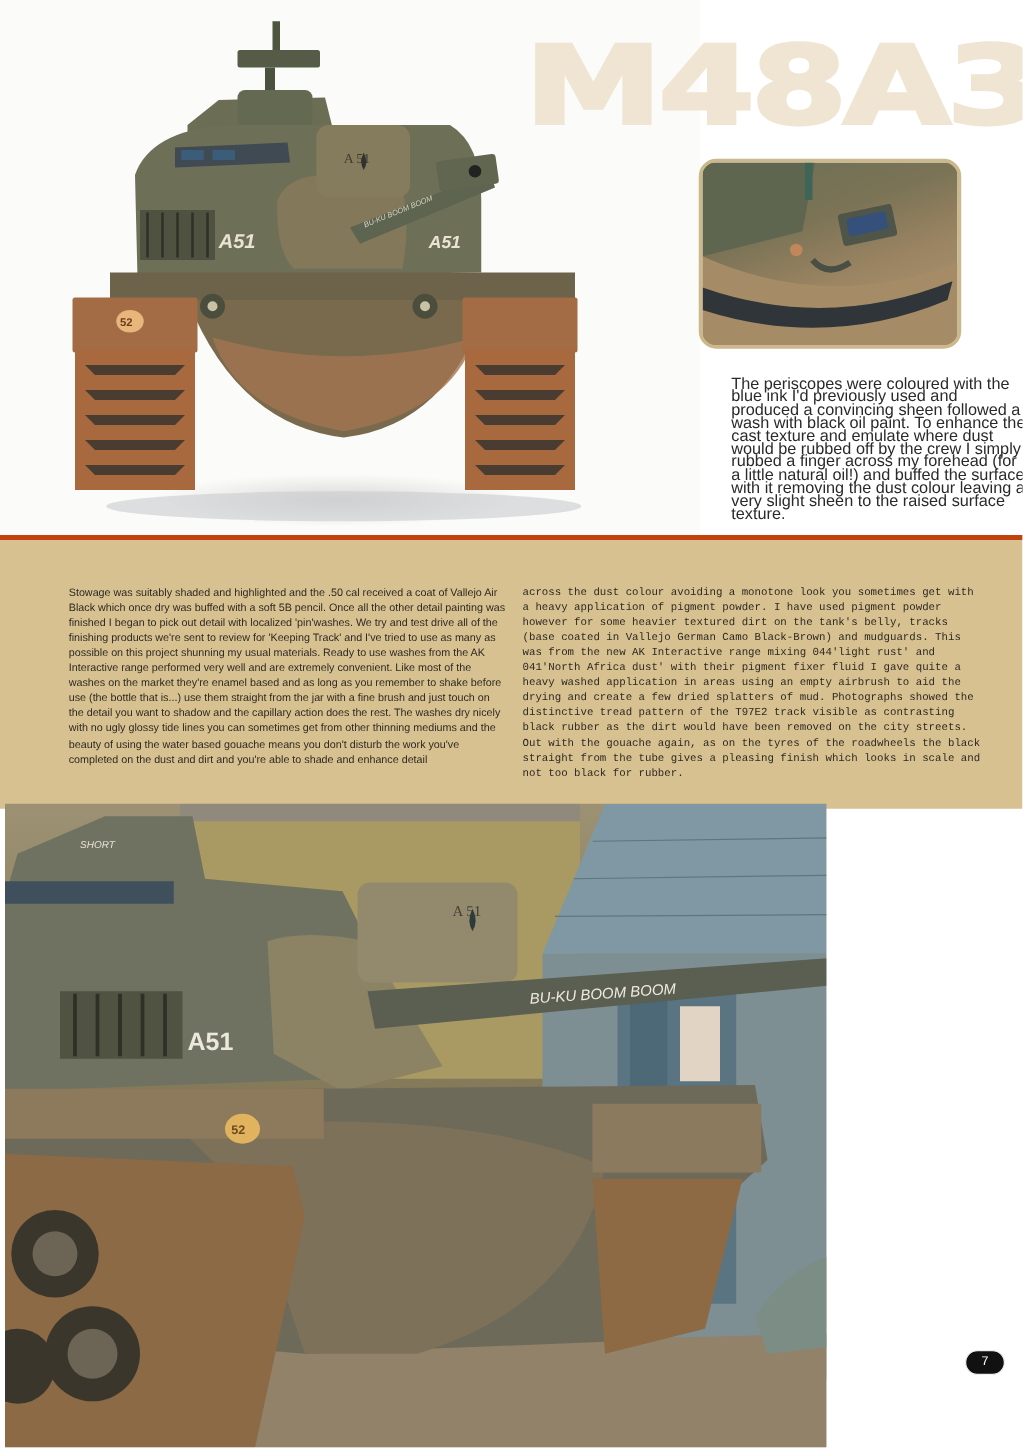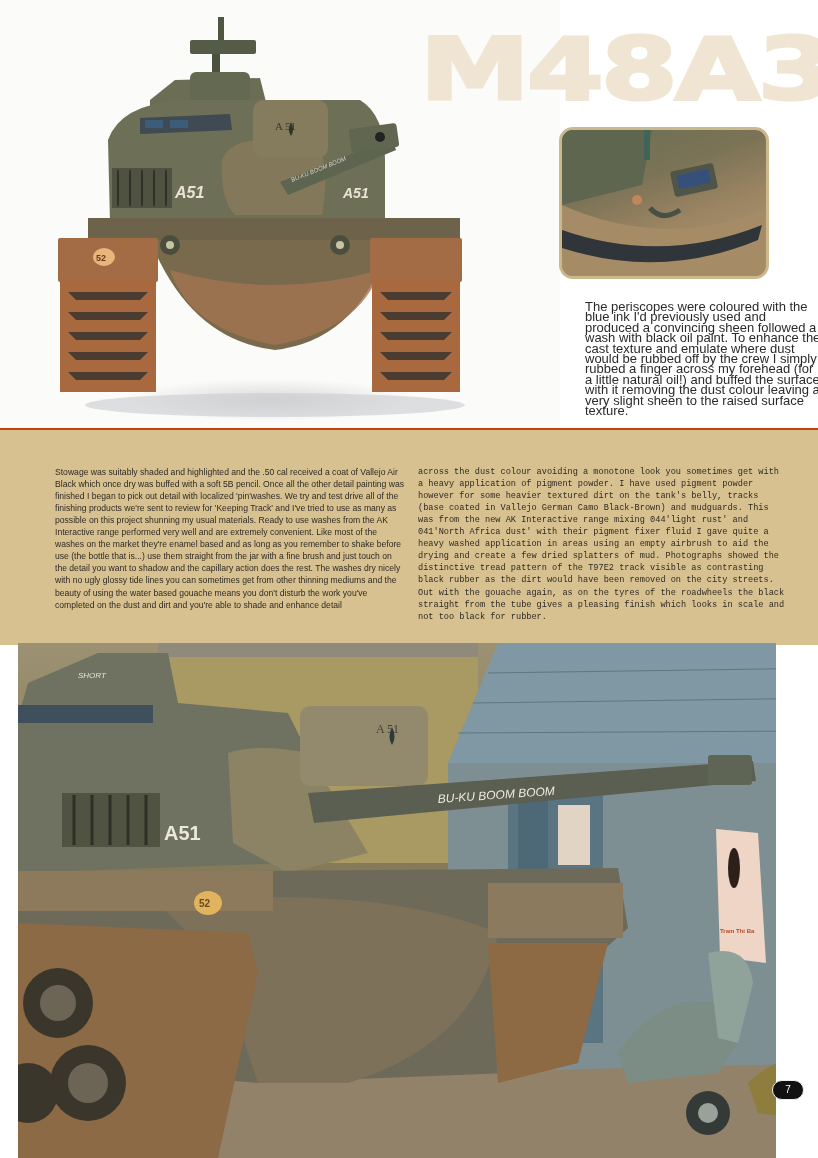--- a/index.html
+++ b/index.html
@@ -36,32 +36,32 @@
 
   .caption {
     position: absolute; left: 585px; top: 289px; width: 238px;
     font-size: 13px; line-height: 10.4px; color: #2a2a2a;
   }
 
   
   .band {
     position: absolute; left: 0; top: 428px; width: 818px; height: 215px;
     background: #d8c190;
-    border-top: 2px solid #c2410c;
+    border-top: 4px solid #c2410c;
   }
   .col {
     position: absolute; top: 27px;
     font-size: 8.6px; line-height: 12.1px; color: #2d2a24;
   }
   .col-left  { left: 55px;  width: 350px; }
   .col-right { left: 418px; width: 370px; font-family: Liberation Mono, monospace; }
 
   
   .diorama {
-    position: absolute; left: 18px; top: 643px; width: 758px; height: 515px; overflow: hidden;
+    position: absolute; left: 4px; top: 643px; width: 657px; height: 515px; overflow: hidden;
     background: linear-gradient(180deg, #9c9172 0%, #8b8160 30%, #7d7152 60%, #8a7a5c 100%);
   }
   .diorama svg { position: absolute; left: 0; top: 0; }
 
   .page-number {
     position: absolute; left: 772px; top: 1080px; width: 30px; height: 18px;
     background: #111; color: #fff; border: 1.5px solid #eee; border-radius: 10px;
     font-size: 10px; line-height: 18px; text-align: center;
   }
 </style>

